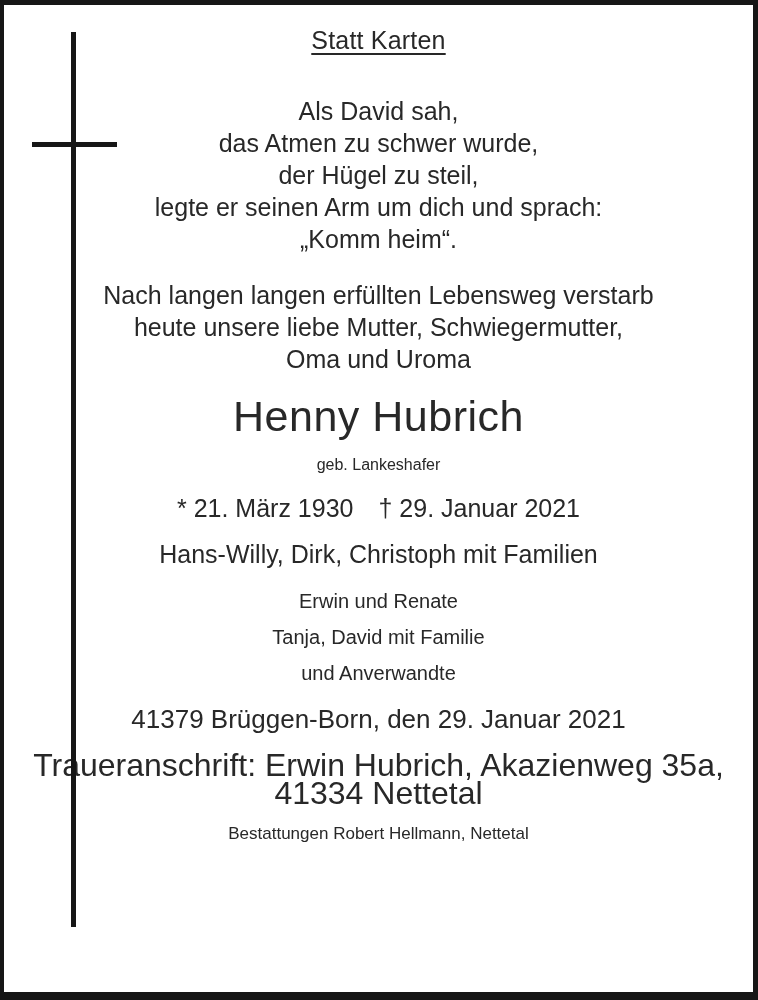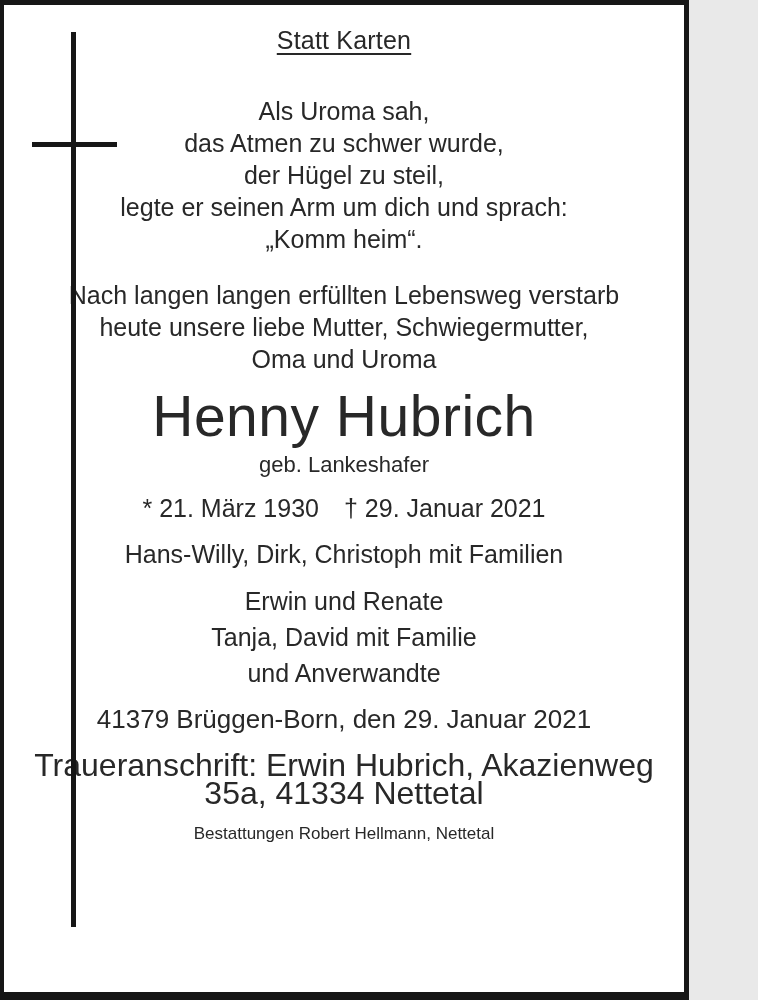--- a/index.html
+++ b/index.html
@@ -4,21 +4,21 @@
 <style>
   * { margin: 0; padding: 0; box-sizing: border-box; }
   html, body { background: #e9e9e9; }
   body {
     width: 758px; height: 1000px;
     font-family: "Liberation Sans", sans-serif;
     position: relative;
   }
   .notice-frame {
     position: absolute; inset: 0;
-    width: 689px; height: 1000px;
+    width: 758px; height: 1000px;
     background: var(--bg, #ffffff);
     border-style: solid;
     border-color: var(--frame, #161616);
     border-width: 5px 5px 8px 4px;
     overflow: hidden;
     color: var(--text, #282828);
   }
   .content {
     position: relative;
     width: 100%; height: 100%;
@@ -49,27 +49,27 @@
     font-size: 25px;
     line-height: 32px;
   }
   .intro {
     margin-top: 24px;
     font-size: 25px;
     line-height: 32px;
   }
   .deceased-name {
     margin-top: 6px;
-    font-size: 57px;
+    font-size: 43px;
     line-height: 70px;
     letter-spacing: 0.5px;
   }
   .maiden-name {
     margin-top: 1px;
-    font-size: 22px;
+    font-size: 16px;
     line-height: 26px;
   }
   .dates {
     margin-top: 16px;
     font-size: 25px;
     display: flex;
     justify-content: center;
     gap: 25px;
   }
   .farewell {
@@ -77,21 +77,21 @@
     font-size: 25px;
     line-height: 30px;
   }
   .mourners-group-1 {
     margin-top: 14px;
     font-size: 25px;
     line-height: 34px;
   }
   .mourners-group-2 {
     margin-top: 12px;
-    font-size: 25px;
+    font-size: 20px;
     line-height: 36px;
   }
   .place-date {
     margin-top: 13px;
     font-size: 26px;
     line-height: 30px;
   }
   .mourning-address {
     margin-top: 17px;
     font-size: 32px;
@@ -117,21 +117,21 @@
     <div class="cross">
       <div class="v"></div>
       <div class="h"></div>
     </div>
 
     <div class="statt-karten">
       <span>Statt Karten</span>
     </div>
 
     <div class="poem">
-      <div>Als Uroma sah,</div>
+      <div>Als David sah,</div>
       <div>das Atmen zu schwer wurde,</div>
       <div>der Hügel zu steil,</div>
       <div>legte er seinen Arm um dich und sprach:</div>
       <div>„Komm heim“.</div>
     </div>
 
     <div class="intro">
       <div>Nach langen langen erfüllten Lebensweg verstarb</div>
       <div>heute unsere liebe Mutter, Schwiegermutter,</div>
       <div>Oma und Uroma</div>

